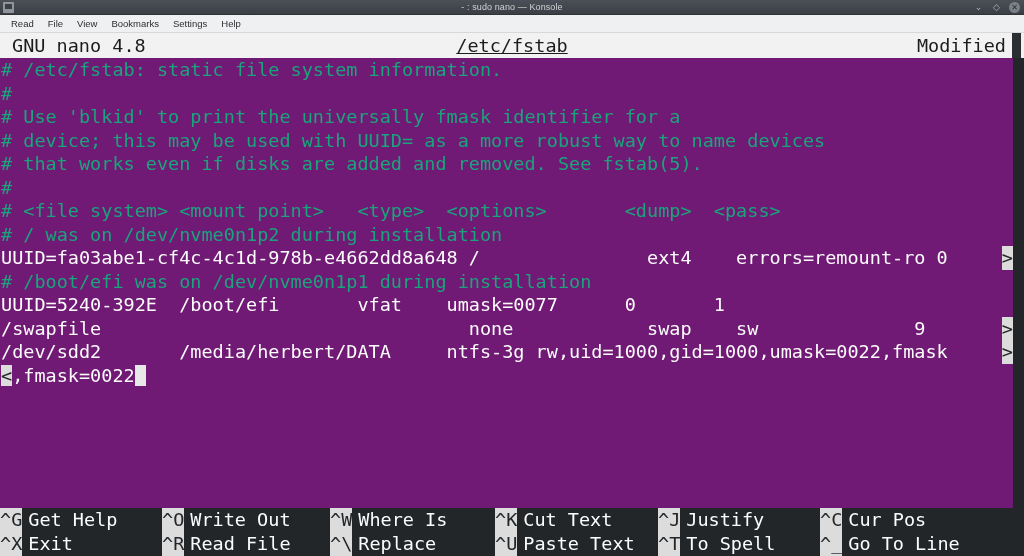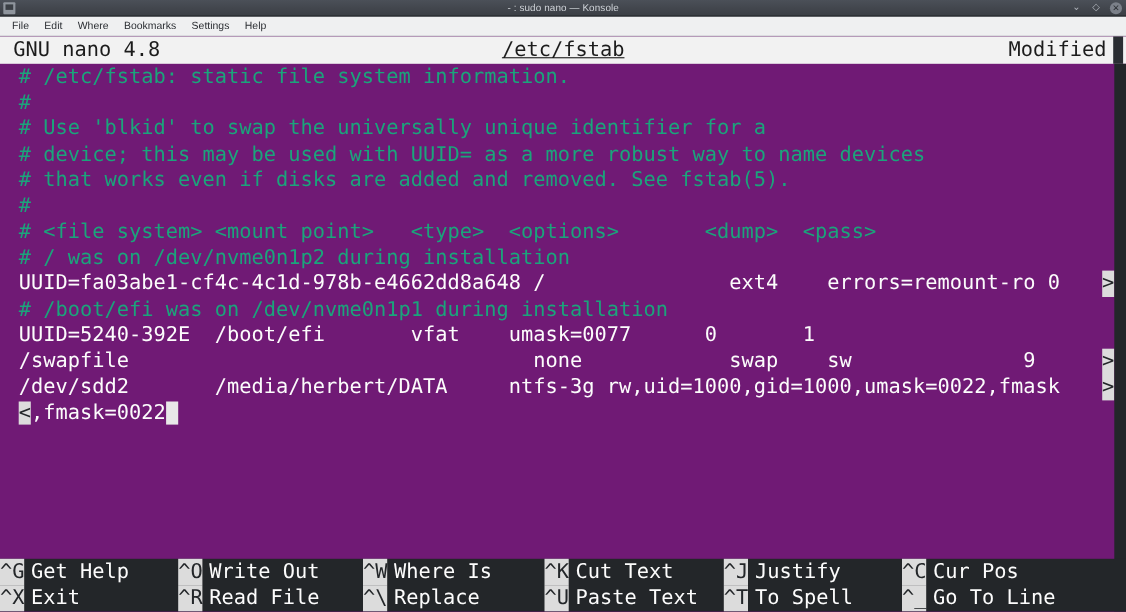--- a/index.html
+++ b/index.html
@@ -153,21 +153,21 @@
   .nano-body {
     position: relative;
     padding: 0 0 0 0;
     height: 395px;
     box-sizing: border-box;
   }
   .line {
     white-space: pre;
     height: 23.5px;
     line-height: 23.5px;
-    padding-left: 17px;
+    padding-left: 1px;
   }
   .c-comment { color: #1ba47b; }
   .c-text    { color: #fcfcfc; }
   .rev {
     background: #dcdcdc;
     color: #232629;
   }
   .cursor {
     background: #e8e8e8;
     color: #232629;
@@ -225,41 +225,41 @@
     <div class="titlebar-icon"></div>
     <div class="titlebar-title">- : sudo nano — Konsole</div>
     <div class="titlebar-buttons">
       <div class="winbtn">⌄</div>
       <div class="winbtn">◇</div>
       <div class="winbtn close">✕</div>
     </div>
   </div>
 
   <div class="menubar">
+    <div class="menu-item">Read</div>
     <div class="menu-item">File</div>
-    <div class="menu-item">Edit</div>
-    <div class="menu-item">Where</div>
+    <div class="menu-item">View</div>
     <div class="menu-item">Bookmarks</div>
     <div class="menu-item">Settings</div>
     <div class="menu-item">Help</div>
   </div>
 
   <div class="terminal">
 
     <div class="nano-titlebar">
       <span class="nano-version">GNU nano 4.8</span>
       <span class="nano-file">/etc/fstab</span>
       <span class="nano-state">Modified</span>
       <span class="nano-scrollnub"></span>
     </div>
 
     <div class="nano-body" id="nano-body">
         <div class="line"><span class="c-comment"># /etc/fstab: static file system information.</span></div>
         <div class="line"><span class="c-comment">#</span></div>
-        <div class="line"><span class="c-comment"># Use 'blkid' to swap the universally unique identifier for a</span></div>
+        <div class="line"><span class="c-comment"># Use 'blkid' to print the universally fmask identifier for a</span></div>
         <div class="line"><span class="c-comment"># device; this may be used with UUID= as a more robust way to name devices</span></div>
         <div class="line"><span class="c-comment"># that works even if disks are added and removed. See fstab(5).</span></div>
         <div class="line"><span class="c-comment">#</span></div>
         <div class="line"><span class="c-comment"># &lt;file system&gt; &lt;mount point&gt;   &lt;type&gt;  &lt;options&gt;       &lt;dump&gt;  &lt;pass&gt;</span></div>
         <div class="line"><span class="c-comment"># / was on /dev/nvme0n1p2 during installation</span></div>
         <span class="rev" style="position: absolute; right: 11px; top: 188px;">&gt;</span>
         <div class="line"><span class="c-text">UUID=fa03abe1-cf4c-4c1d-978b-e4662dd8a648 /               ext4    errors=remount-ro 0</span></div>
         <div class="line"><span class="c-comment"># /boot/efi was on /dev/nvme0n1p1 during installation</span></div>
         <div class="line"><span class="c-text">UUID=5240-392E  /boot/efi       vfat    umask=0077      0       1</span></div>
         <span class="rev" style="position: absolute; right: 11px; top: 258.5px;">&gt;</span>

